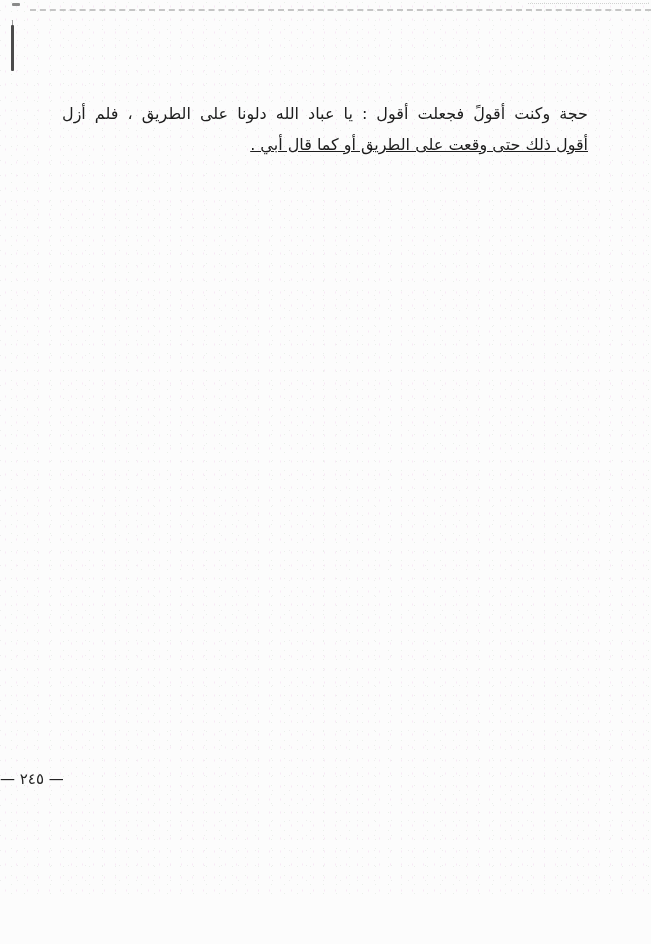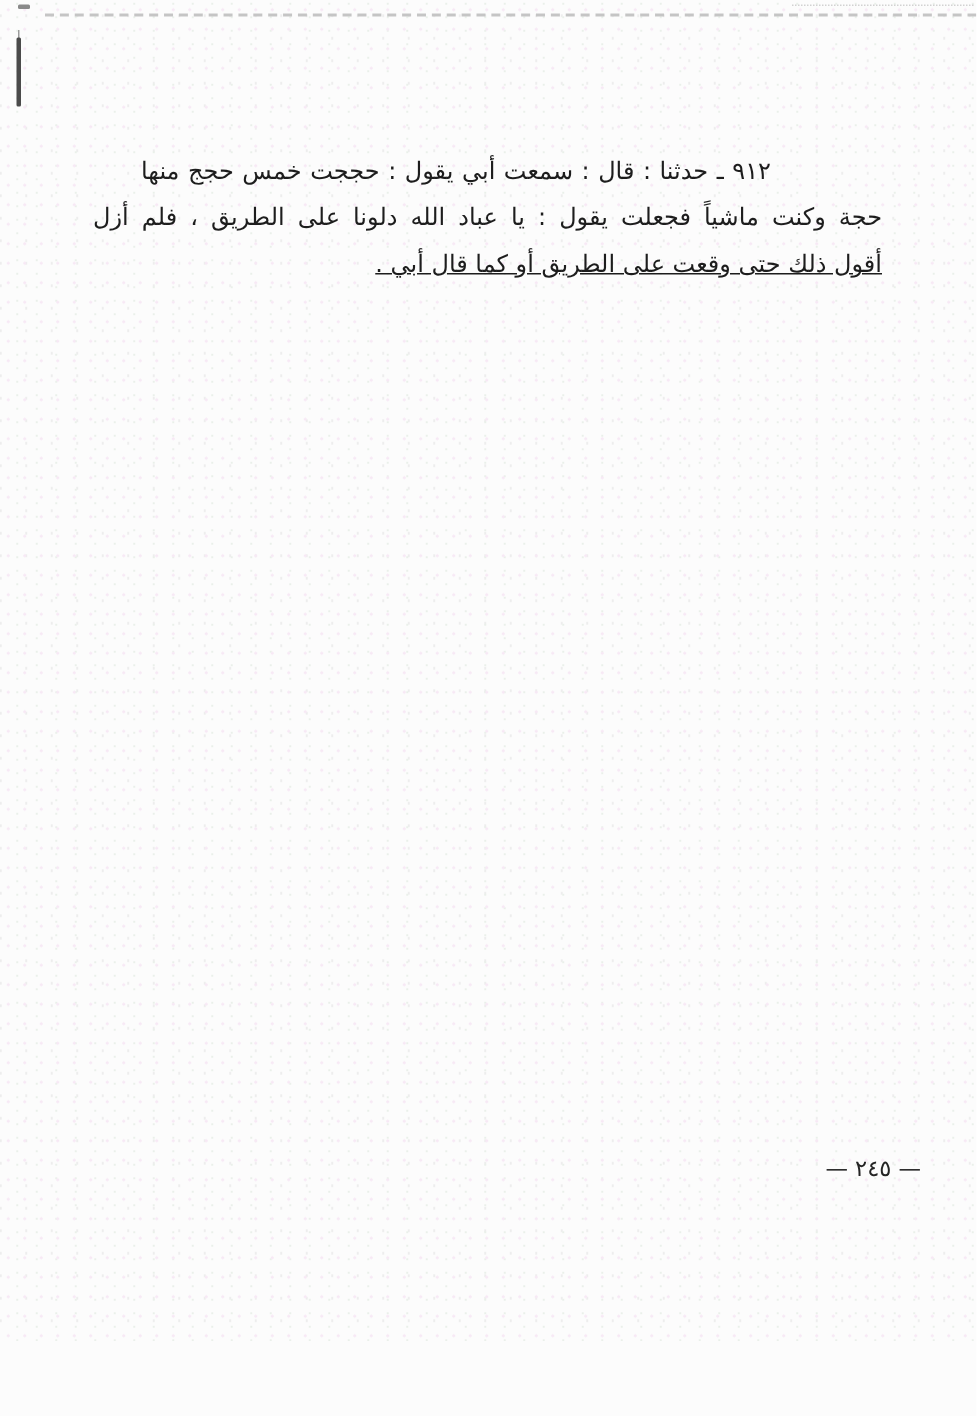--- a/index.html
+++ b/index.html
@@ -86,40 +86,39 @@
     text-align: right;
     text-align-last: right;
     text-decoration: underline;
   }
   
   .pageno {
     position: absolute;
     top: 770px;
     left: 0;
     width: 614px;
-    text-align: right;
+    text-align: left;
     direction: rtl;
     font-size: 15px;
     letter-spacing: 1px;
     color: #242424;
   }
 </style>
 </head>
 <body>
 
 <div class="page">
 
   <div class="texture"></div>
 
   <div class="top-dash-faint"></div>
   <div class="top-dash-main"></div>
   <div class="corner-tick"></div>
   <div class="left-mark"></div>
 
   <div class="hadith">
-    <div class="line first stretch">٩١٢ ـ حدثنا : قال : سمعت أبي يقول : حججت خمس حجج منها</div>
-    <div class="line stretch">حجة وكنت ماشياً فجعلت يقول : يا عباد الله دلونا على الطريق ، فلم أزل</div>
+    <div class="line stretch">حجة وكنت أقولً فجعلت أقول : يا عباد الله دلونا على الطريق ، فلم أزل</div>
     <div class="line last">أقول ذلك حتى وقعت على الطريق أو كما قال أبي .</div>
   </div>
 
   <div class="pageno">— ٢٤٥ —</div>
 
 </div>
 
 </body></html>

